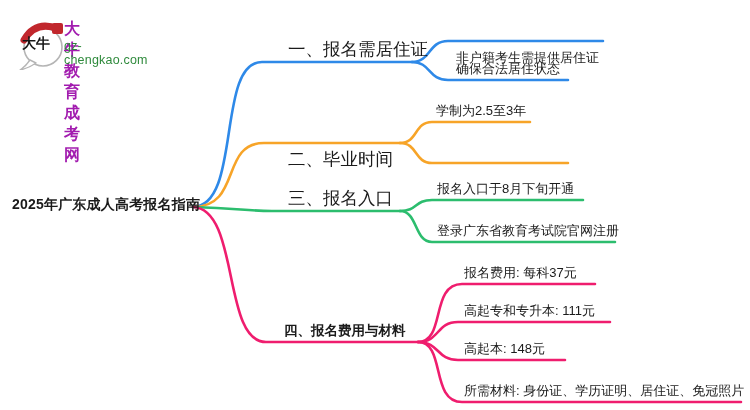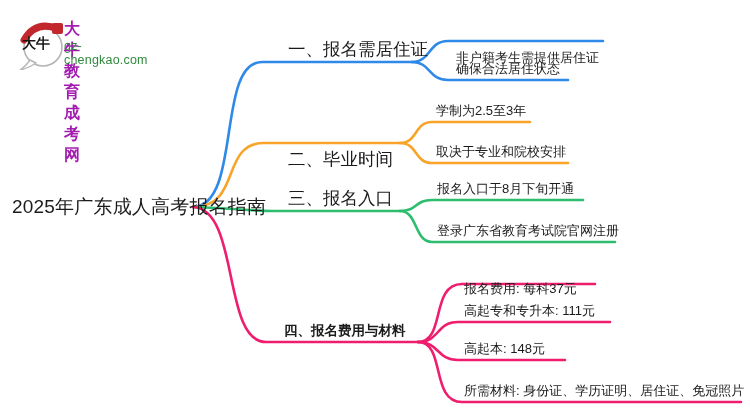--- a/index.html
+++ b/index.html
@@ -8,21 +8,21 @@
     background:#ffffff;
     font-family:"Liberation Sans","DejaVu Sans",sans-serif;
   }
   .canvas{position:absolute;inset:0;}
   svg.links{position:absolute;left:0;top:0;}
   .link{fill:none;stroke-width:2.6;stroke-linecap:round;}
   .label{
     position:absolute;white-space:nowrap;color:#1b1b1b;line-height:1.15;
     font-family:"Liberation Sans","DejaVu Sans",sans-serif;
   }
-  .root-label{font-size:19px;font-weight:400;letter-spacing:.2px;}
+  .root-label{font-size:14px;font-weight:700;letter-spacing:.2px;}
   .parent-label{font-size:17.5px;font-weight:500;}
   .parent-label.small{font-size:13.5px;font-weight:600;}
   .child-label{font-size:13px;font-weight:500;}
   .brand{position:absolute;left:0;top:0;}
   .brand-name{position:absolute;left:64px;top:19px;font-size:16px;font-weight:bold;color:#a21caf;}
   .brand-url{position:absolute;left:64px;top:39px;font-size:12.5px;font-weight:normal;color:#2f8a3c;letter-spacing:.2px;}
 </style>
 </head>
 <body>
 
@@ -71,25 +71,24 @@
   </div>
 
   <div class="label root-label" style="left:12px;top:196px;">2025年广东成人高考报名指南</div>
 
   <div class="label parent-label" style="left:288px;top:39px;">一、报名需居住证</div>
   <div class="label child-label" style="left:456px;top:23px;margin-top:28px;">非户籍考生需提供居住证</div>
   <div class="label child-label" style="left:456px;top:62px;">确保合法居住状态</div>
 
   <div class="label parent-label" style="left:288px;top:120px;margin-top:29px;">二、毕业时间</div>
   <div class="label child-label" style="left:436px;top:104px;">学制为2.5至3年</div>
-  <div class="label child-label" style="left:436px;top:145px;">取决于专业和院校安排</div>
 
   <div class="label parent-label" style="left:288px;top:188px;">三、报名入口</div>
   <div class="label child-label" style="left:437px;top:182px;">报名入口于8月下旬开通</div>
   <div class="label child-label" style="left:437px;top:224px;">登录广东省教育考试院官网注册</div>
 
   <div class="label parent-label small" style="left:284px;top:324px;font-family:Liberation Mono, monospace;">四、报名费用与材料</div>
-  <div class="label child-label" style="left:464px;top:266px;margin-top:16px;">报名费用: 每科37元</div>
+  <div class="label child-label" style="left:464px;top:266px;">报名费用: 每科37元</div>
   <div class="label child-label" style="left:464px;top:304px;">高起专和专升本: 111元</div>
   <div class="label child-label" style="left:464px;top:342px;">高起本: 148元</div>
   <div class="label child-label" style="left:464px;top:384px;">所需材料: 身份证、学历证明、居住证、免冠照片</div>
 
 </div>
 
 </body></html>

